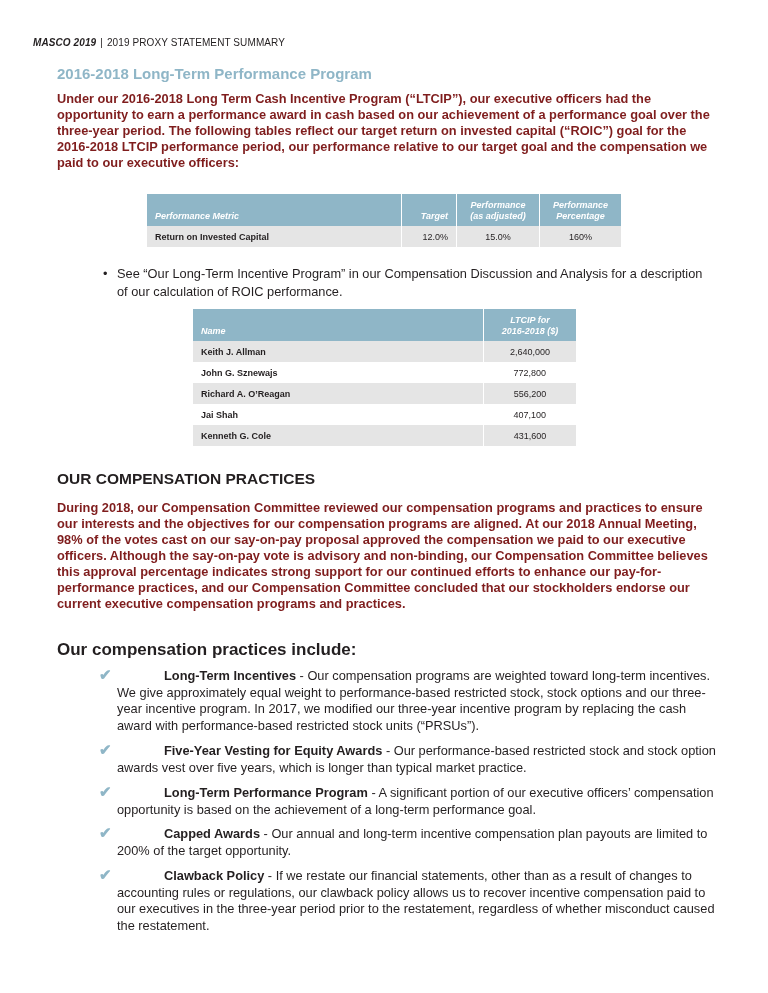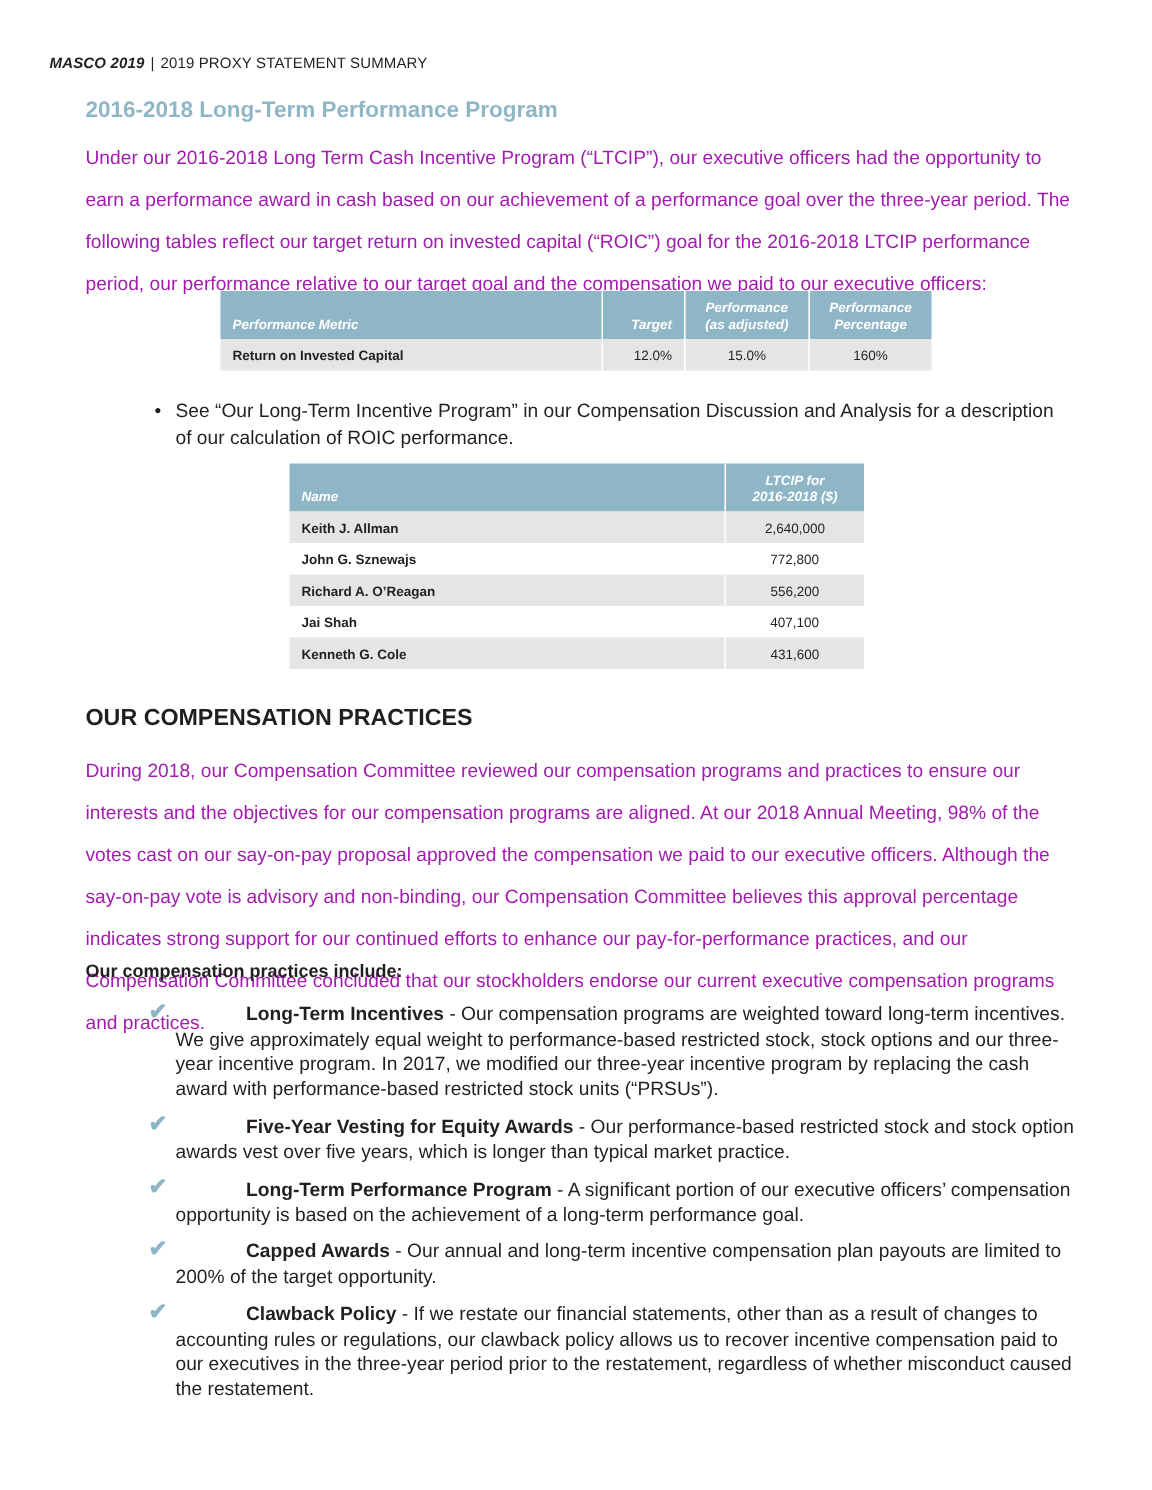--- a/index.html
+++ b/index.html
@@ -2,35 +2,35 @@
 <html><head>
 <meta charset="utf-8">
 <style>
   html, body { margin:0; padding:0; background:#ffffff; }
   body { width:768px; height:993px; position:relative; overflow:hidden;
          font-family:"Liberation Sans", sans-serif; color:#231f20; }
   .hdr { position:absolute; left:33px; top:37px; font-size:10px; letter-spacing:0.1px; color:#231f20; }
   .hdr b { font-weight:900;font-style:italic; }
   .hdr .sep { margin:0 4px; }
   .sec-title { position:absolute; left:57px; top:65px; font-size:15px; font-weight:bold; color:#8fb6c7; }
-  .para { position:absolute; left:57px; width:660px; font-size:12.8px; line-height:28px; color:#a21caf; }
+  .para { position:absolute; left:57px; width:660px; font-size:12.8px; line-height:16px; color:#7f1d1d;font-weight:bold; }
   table.t { position:absolute; border-collapse:collapse; font-size:9px; }
   table.t th { background:#8fb6c7; color:#ffffff; font-weight:bold; padding:3px 8px 4px 8px; vertical-align:bottom; line-height:11px;font-style:italic; }
   table.t td { padding:0 8px; height:21px; font-size:9px; }
   table.t tr.g td { background:#e5e5e5; }
   table.t tr.w td { background:#ffffff; }
   table.t .sepv { border-left:1px solid #ffffff; }
   table.t td.name { font-weight:bold; }
   table.t td.c { text-align:center;margin-top:17px; }
   table.t td.r { text-align:right; }
   .bullet { position:absolute; left:103px; top:265px; font-size:12.8px; line-height:18px; width:610px; }
   .bullet .dot { position:absolute; left:0; top:0; }
   .bullet .txt { margin-left:14px; display:block; }
   .h2 { position:absolute; left:57px; top:470px; font-size:15.5px; font-weight:900; color:#231f20; }
-  .sub { position:absolute; left:57px; top:640px; font-size:12px; font-weight:bold; }
+  .sub { position:absolute; left:57px; top:640px; font-size:17px; font-weight:bold; }
   .check { position:absolute; left:99px; width:620px; font-size:12.8px; line-height:16.5px; }
   .check .ck { position:absolute; left:0; top:-1px; color:#8fb6c7; font-size:15px; font-weight:bold; }
   .check .body { margin-left:18px; display:block; }
   .check b { font-weight:bold;padding-left:47px; }
 </style>
 </head>
 <body>
 
 <div class="hdr">
   <b>MASCO 2019</b><span class="sep">|</span><span>2019 PROXY STATEMENT SUMMARY</span>

